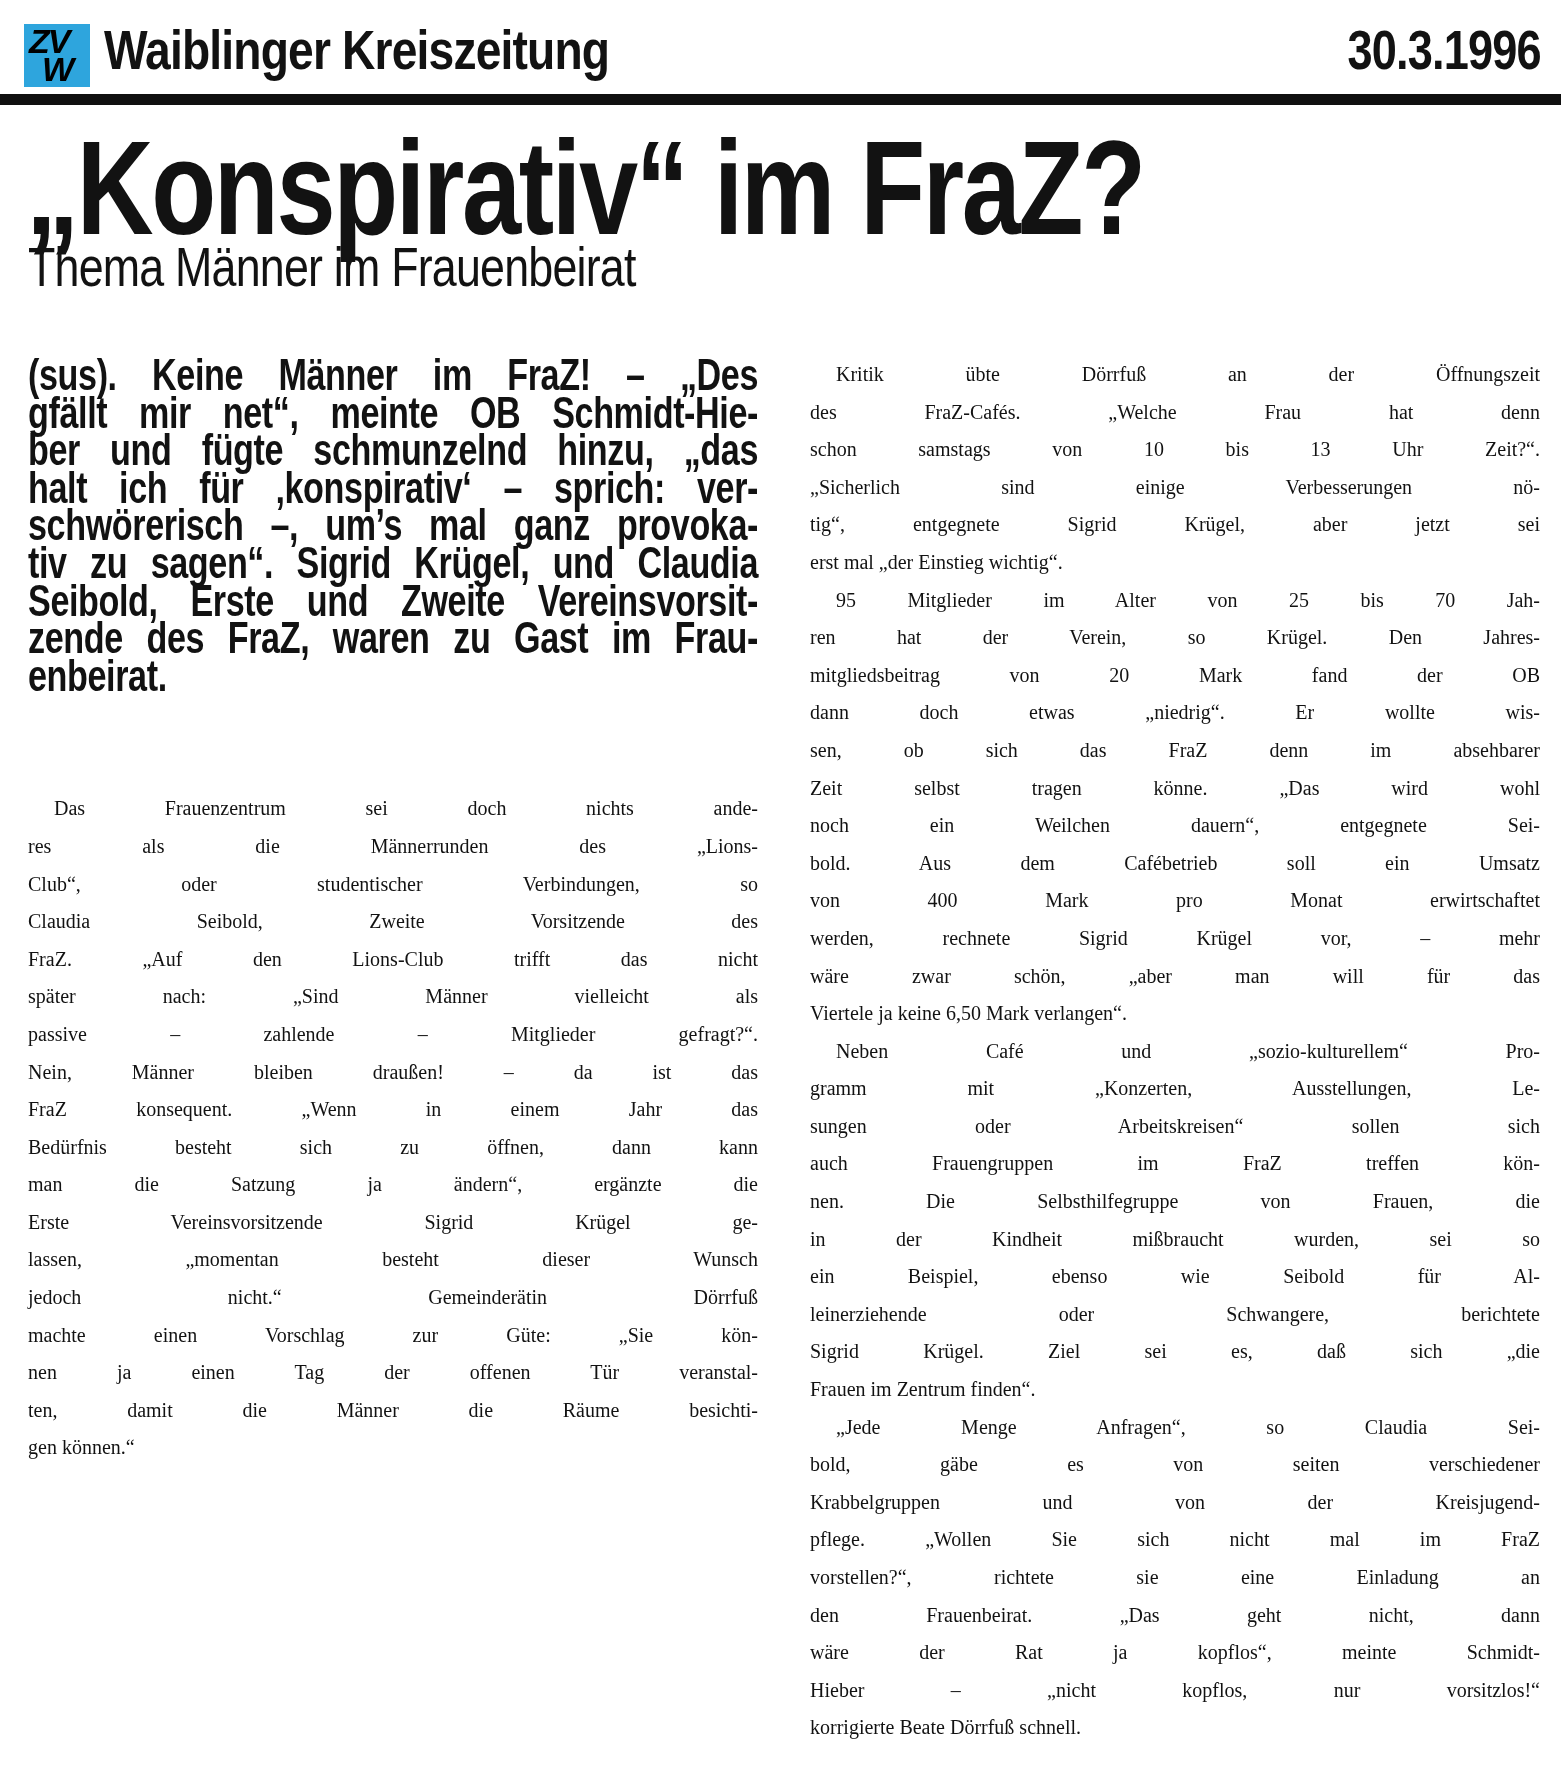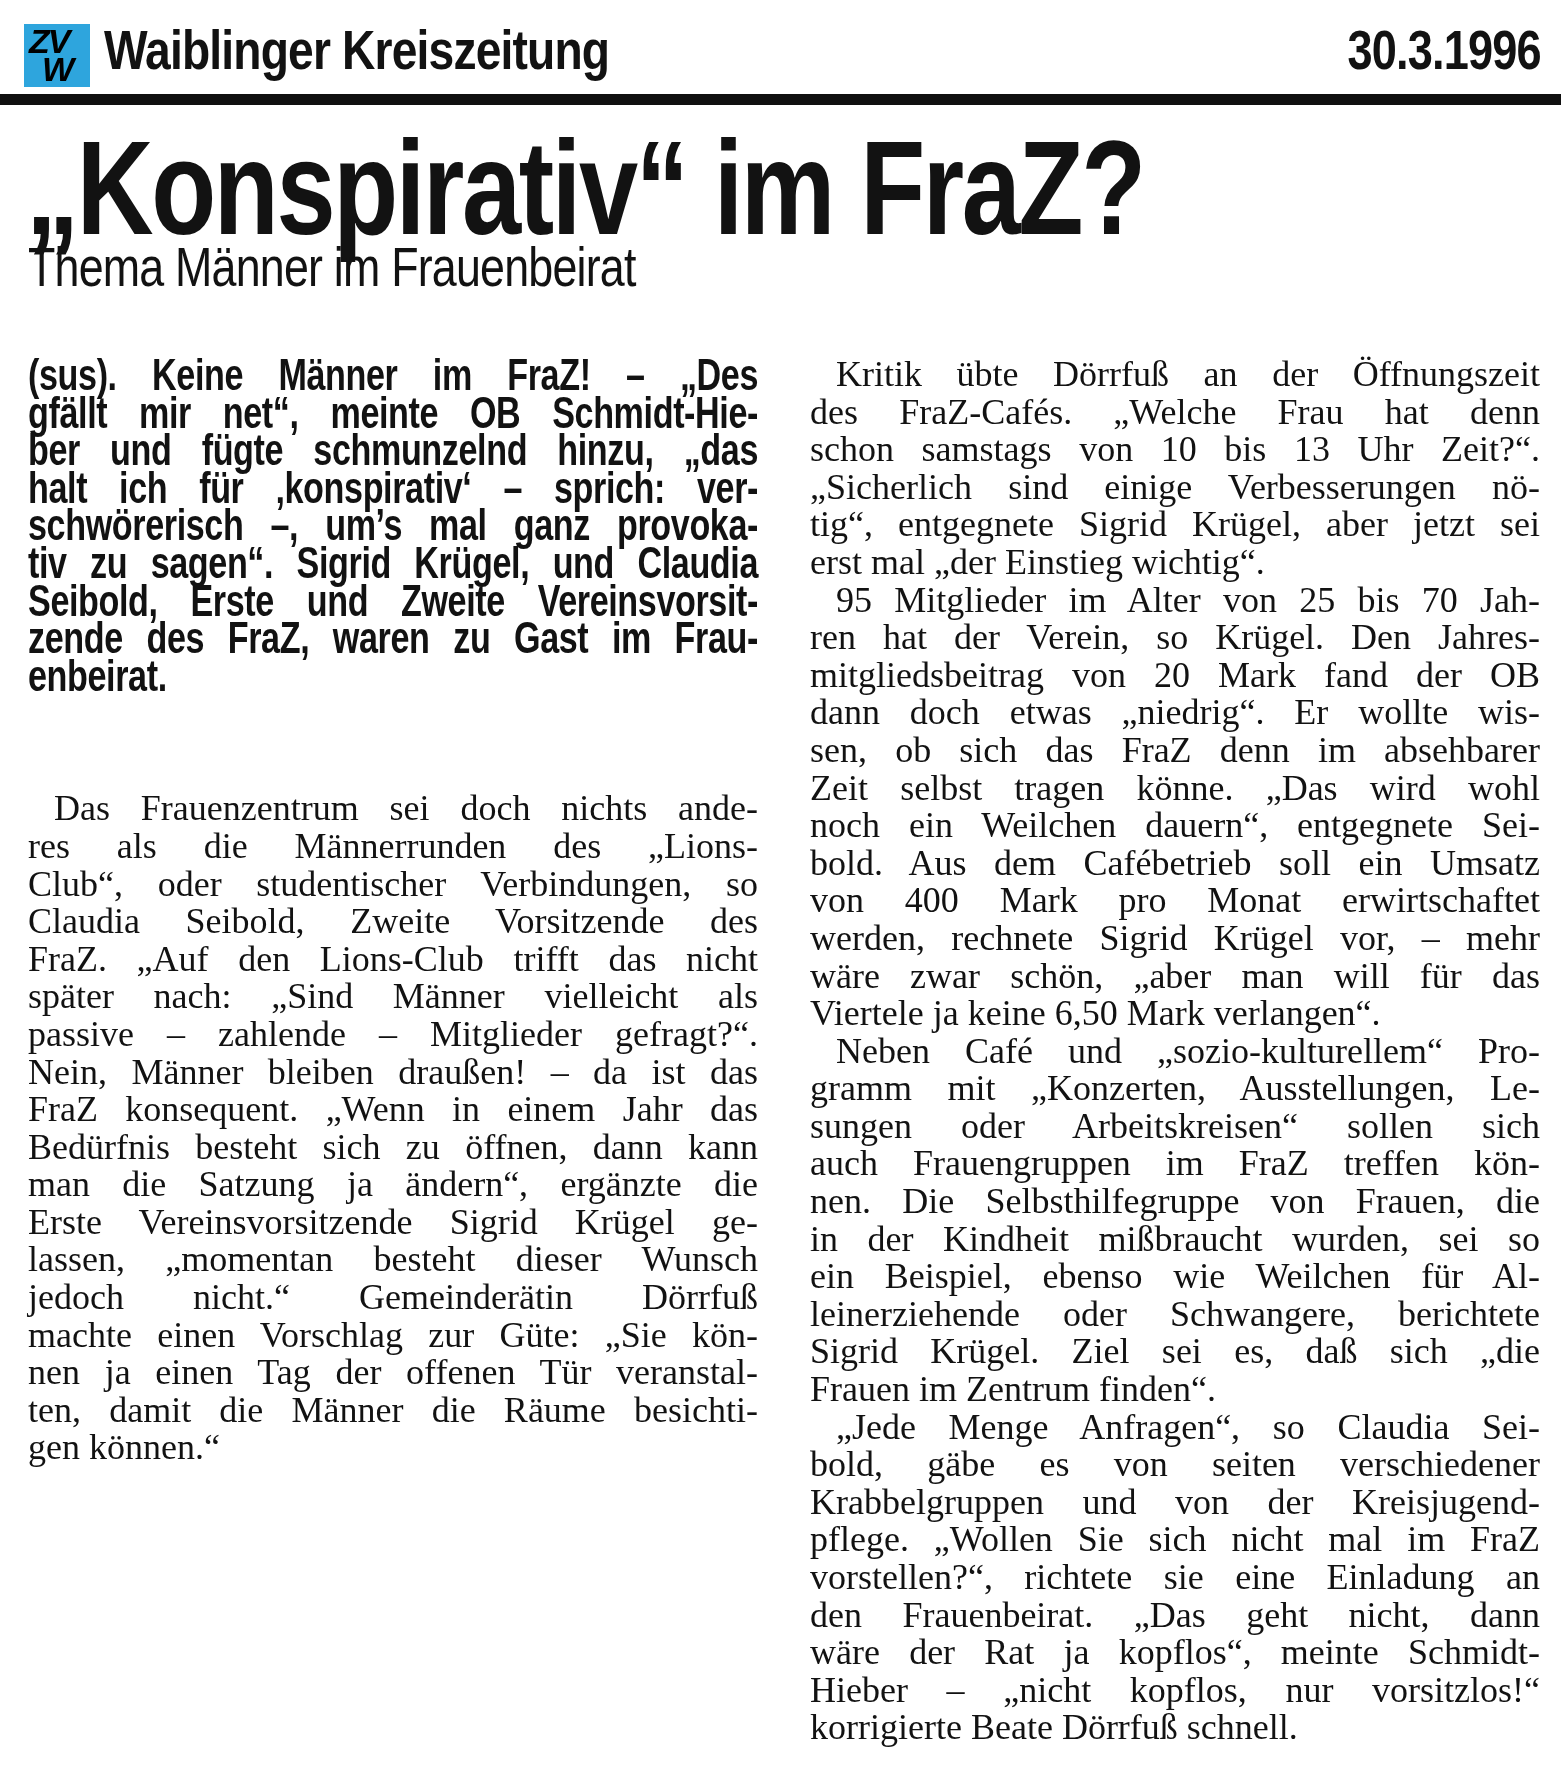--- a/index.html
+++ b/index.html
@@ -67,21 +67,21 @@
   .col-right{width:742px;}
   p{margin:0;}
   .lead{
     width:941px;
     transform:scaleX(0.7758);transform-origin:0 0;
     font-family:"Liberation Sans", sans-serif;
     font-weight:bold;font-size:44px;line-height:37.6px;
     letter-spacing:-0.5px;
   }
   .body{
-    font-size:36px;line-height:37.6px;
+    font-size:20px;line-height:37.6px;
   }
   .gap-top{margin-top:96px;}
   .tline{
     display:block;
     text-align:justify;
     text-align-last:justify;
     white-space:normal;
   }
   .tline.last{text-align-last:left;}
   .indent .tline:first-child{text-indent:26px;}
@@ -159,21 +159,21 @@
           <span class="tline">wäre zwar schön, „aber man will für das</span>
           <span class="tline last">Viertele ja keine 6,50 Mark verlangen“.</span>
         </p>
       <p class="body indent">
           <span class="tline">Neben Café und „sozio-kulturellem“ Pro-</span>
           <span class="tline">gramm mit „Konzerten, Ausstellungen, Le-</span>
           <span class="tline">sungen oder Arbeitskreisen“ sollen sich</span>
           <span class="tline">auch Frauengruppen im FraZ treffen kön-</span>
           <span class="tline">nen. Die Selbsthilfegruppe von Frauen, die</span>
           <span class="tline">in der Kindheit mißbraucht wurden, sei so</span>
-          <span class="tline">ein Beispiel, ebenso wie Weilchen für Al-</span>
+          <span class="tline">ein Beispiel, ebenso wie Seibold für Al-</span>
           <span class="tline">leinerziehende oder Schwangere, berichtete</span>
           <span class="tline">Sigrid Krügel. Ziel sei es, daß sich „die</span>
           <span class="tline last">Frauen im Zentrum finden“.</span>
         </p>
       <p class="body indent">
           <span class="tline">„Jede Menge Anfragen“, so Claudia Sei-</span>
           <span class="tline">bold, gäbe es von seiten verschiedener</span>
           <span class="tline">Krabbelgruppen und von der Kreisjugend-</span>
           <span class="tline">pflege. „Wollen Sie sich nicht mal im FraZ</span>
           <span class="tline">vorstellen?“, richtete sie eine Einladung an</span>

